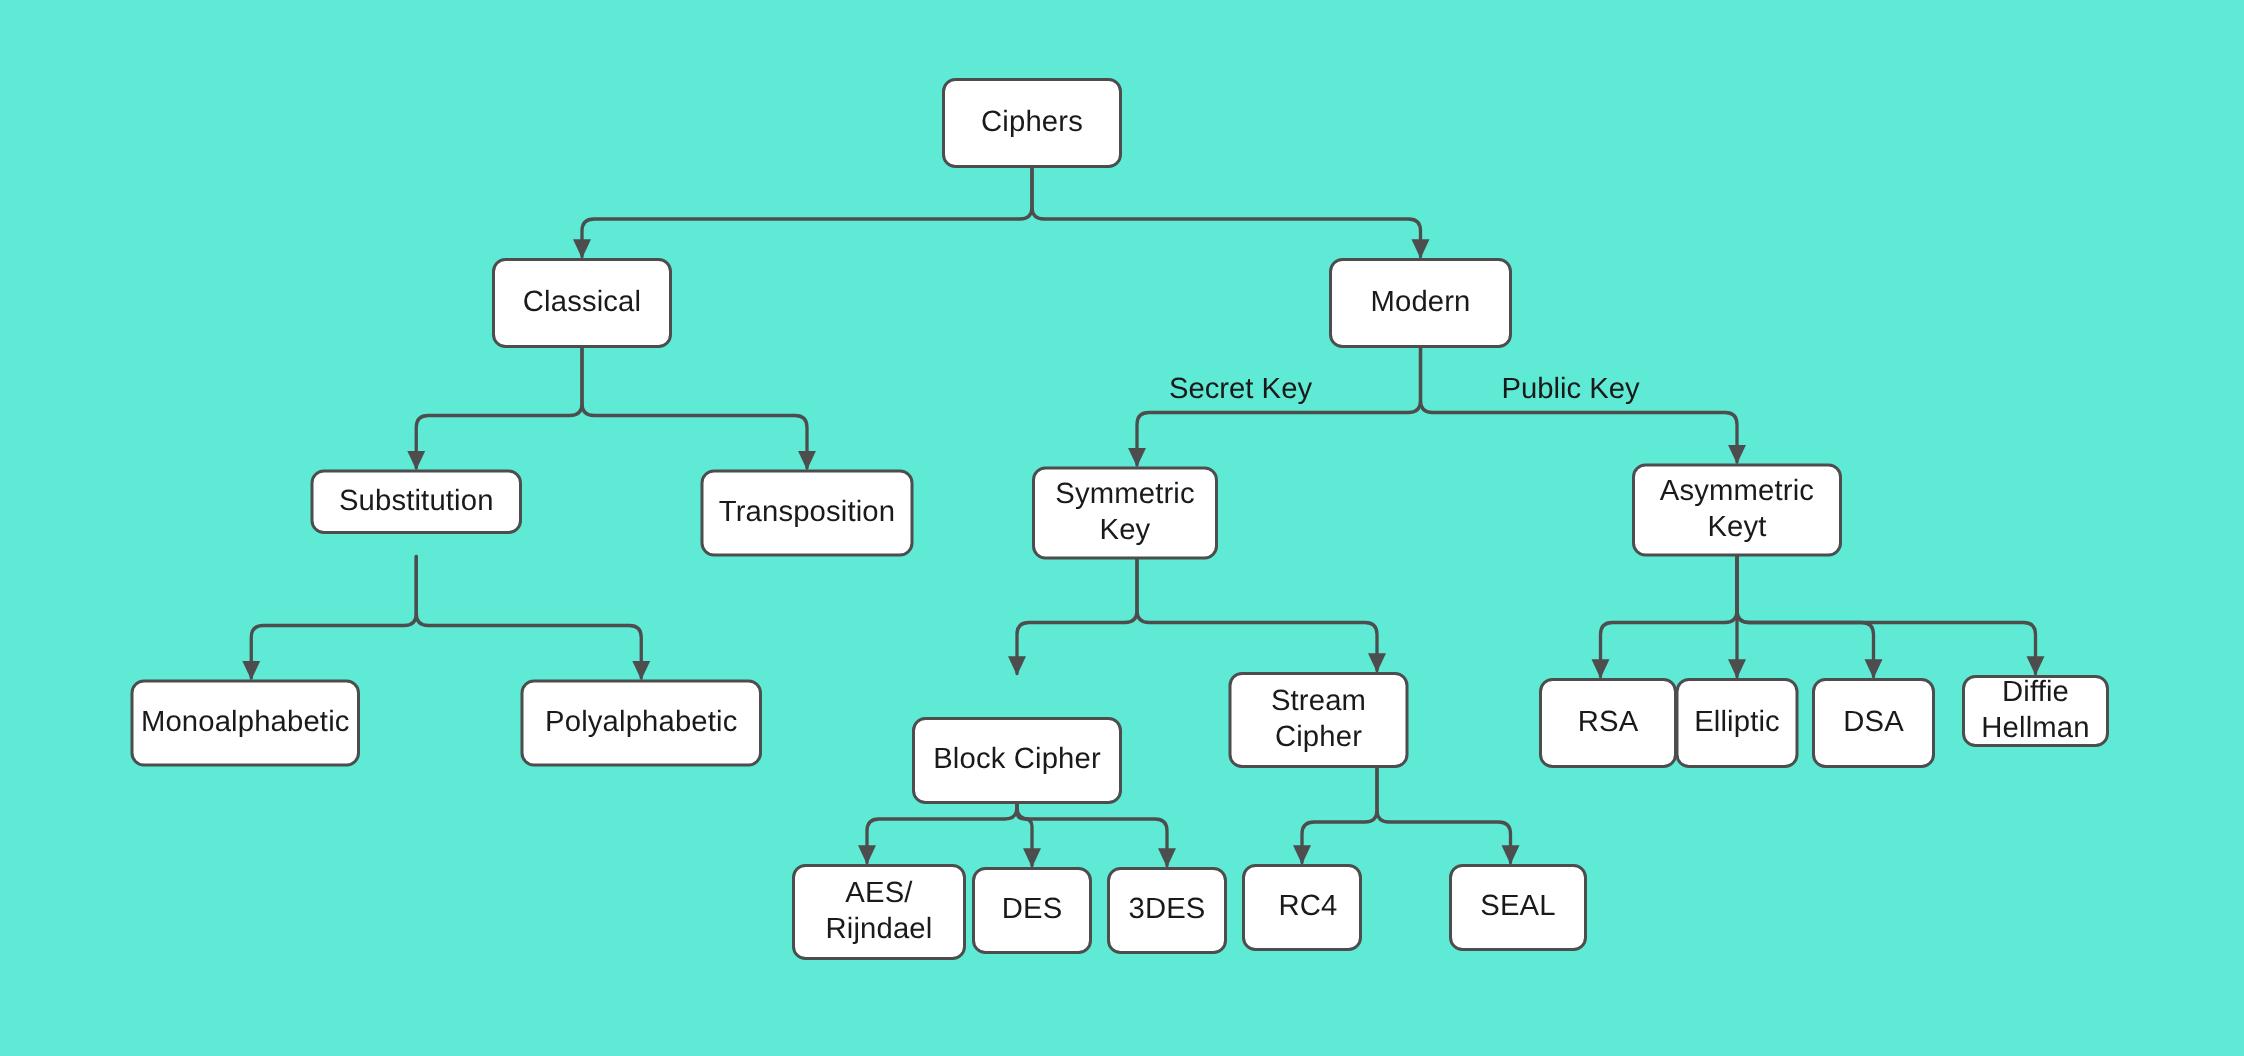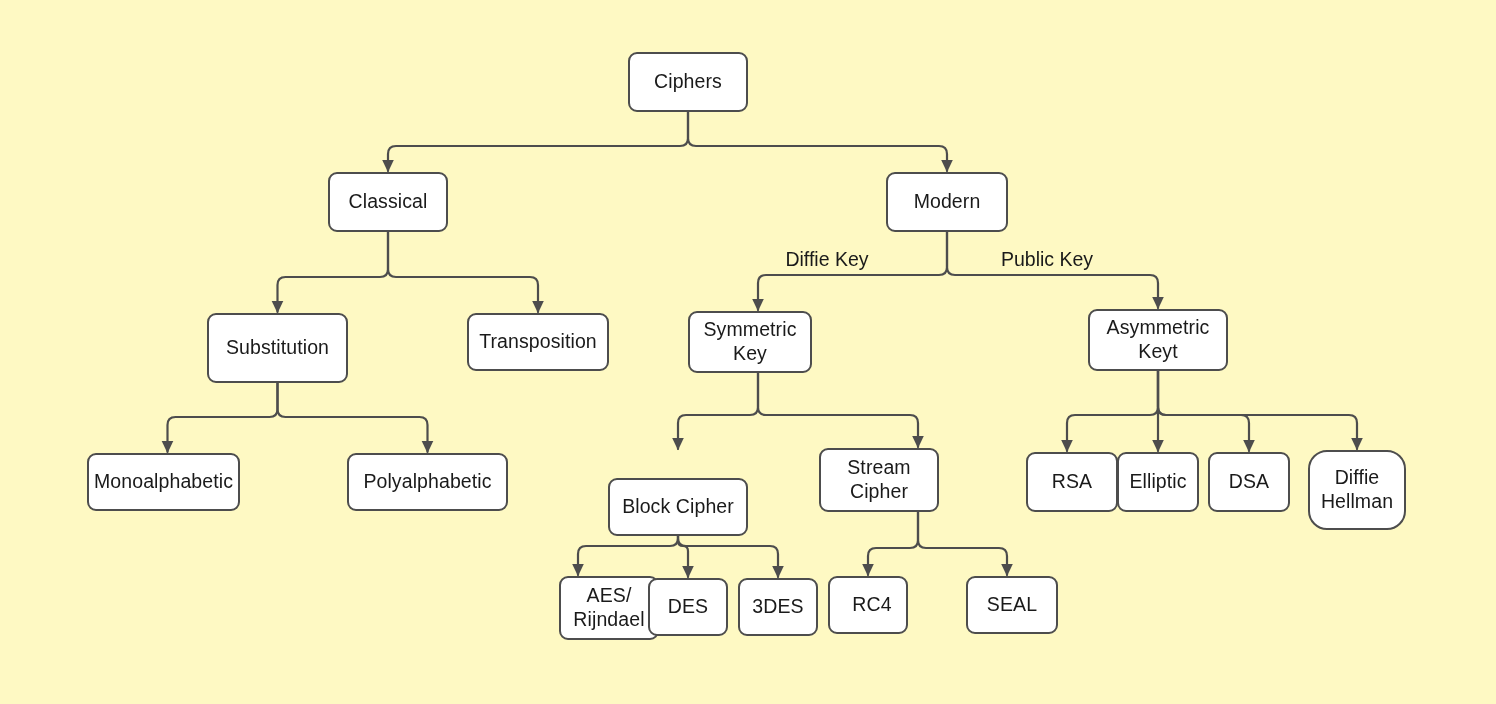--- a/index.html
+++ b/index.html
@@ -1,21 +1,21 @@
 <!DOCTYPE html>
 <html><head>
 <meta charset="utf-8">
 <style>
   html,body{margin:0;padding:0;background:#ffffff;}
   body{
     width:1496px;height:704px;
     font-family:"Liberation Sans","DejaVu Sans",sans-serif;
     overflow:hidden;
   }
-  #canvas{position:relative;width:1496px;height:704px;background:#fef9c3;}
+  #canvas{position:relative;width:1496px;height:704px;background:#5eead4;}
   svg#wires{position:absolute;left:0;top:0;width:1496px;height:704px;}
   .node{
     position:absolute;
     box-sizing:border-box;
     border:2.2px solid #4d4d4d;
     border-radius:9px;
     background:#ffffff;
     display:flex;
     align-items:center;
     justify-content:center;
@@ -65,40 +65,40 @@
         <path d="M 678 508 L 678 541 Q 678 546 683 546 L 683 546 Q 688 546 688 551 L 688 577" marker-end="url(#arrow)"></path>
         <path d="M 678 508 L 678 538 Q 678 546 686 546 L 770 546 Q 778 546 778 554 L 778 577" marker-end="url(#arrow)"></path>
         <path d="M 918 512 L 918 540 Q 918 548 910 548 L 876 548 Q 868 548 868 556 L 868 575" marker-end="url(#arrow)"></path>
         <path d="M 918 512 L 918 540 Q 918 548 926 548 L 999 548 Q 1007 548 1007 556 L 1007 575" marker-end="url(#arrow)"></path>
       </g>
   </svg>
   <div id="node-layer">
       <div class="node" style="left: 628px; top: 52px; width: 120px; height: 60px;">Ciphers</div>
       <div class="node" style="left: 328px; top: 172px; width: 120px; height: 60px;">Classical</div>
       <div class="node" style="left: 886px; top: 172px; width: 122px; height: 60px;">Modern</div>
-      <div class="node" style="left: 207px; top: 313px; width: 141px; height: 70px;">Substitution</div>
+      <div class="node" style="left: 207px; top: 313px; width: 141px; height: 43px;">Substitution</div>
       <div class="node" style="left: 467px; top: 313px; width: 142px; height: 58px;">Transposition</div>
       <div class="node" style="left: 688px; top: 311px; width: 124px; height: 62px;">Symmetric
 Key</div>
       <div class="node" style="left: 1088px; top: 309px; width: 140px; height: 62px;">Asymmetric
 Keyt</div>
       <div class="node" style="left: 87px; top: 453px; width: 153px; height: 58px;">Monoalphabetic</div>
       <div class="node" style="left: 347px; top: 453px; width: 161px; height: 58px;">Polyalphabetic</div>
       <div class="node" style="left: 608px; top: 450px; width: 140px; height: 58px; margin-top: 28px;">Block Cipher</div>
       <div class="node" style="left: 819px; top: 448px; width: 120px; height: 64px;">Stream
 Cipher</div>
       <div class="node" style="left: 1026px; top: 452px; width: 92px; height: 60px;">RSA</div>
       <div class="node" style="left: 1117px; top: 452px; width: 82px; height: 60px;">Elliptic</div>
       <div class="node" style="left: 1208px; top: 452px; width: 82px; height: 60px;">DSA</div>
-      <div class="node" style="left: 1308px; top: 450px; width: 98px; height: 80px; border-radius: 19px;">Diffie
+      <div class="node" style="left: 1308px; top: 450px; width: 98px; height: 48px;">Diffie
 Hellman</div>
-      <div class="node" style="left: 528px; top: 576px; width: 100px; height: 64px; margin-left: 31px;">AES/
+      <div class="node" style="left: 528px; top: 576px; width: 116px; height: 64px;">AES/
 Rijndael</div>
       <div class="node" style="left: 648px; top: 578px; width: 80px; height: 58px;">DES</div>
       <div class="node" style="left: 738px; top: 578px; width: 80px; height: 58px;">3DES</div>
       <div class="node" style="left: 828px; top: 576px; width: 80px; height: 58px; padding-left: 12px;">RC4</div>
       <div class="node" style="left: 966px; top: 576px; width: 92px; height: 58px;">SEAL</div>
     </div>
   <div id="label-layer">
-      <div class="edge-label" style="left: 827px; top: 260px;">Diffie Key</div>
+      <div class="edge-label" style="left: 827px; top: 260px;">Secret Key</div>
       <div class="edge-label" style="left: 1047px; top: 260px;">Public Key</div>
     </div>
 </div>
 
 </body></html>

